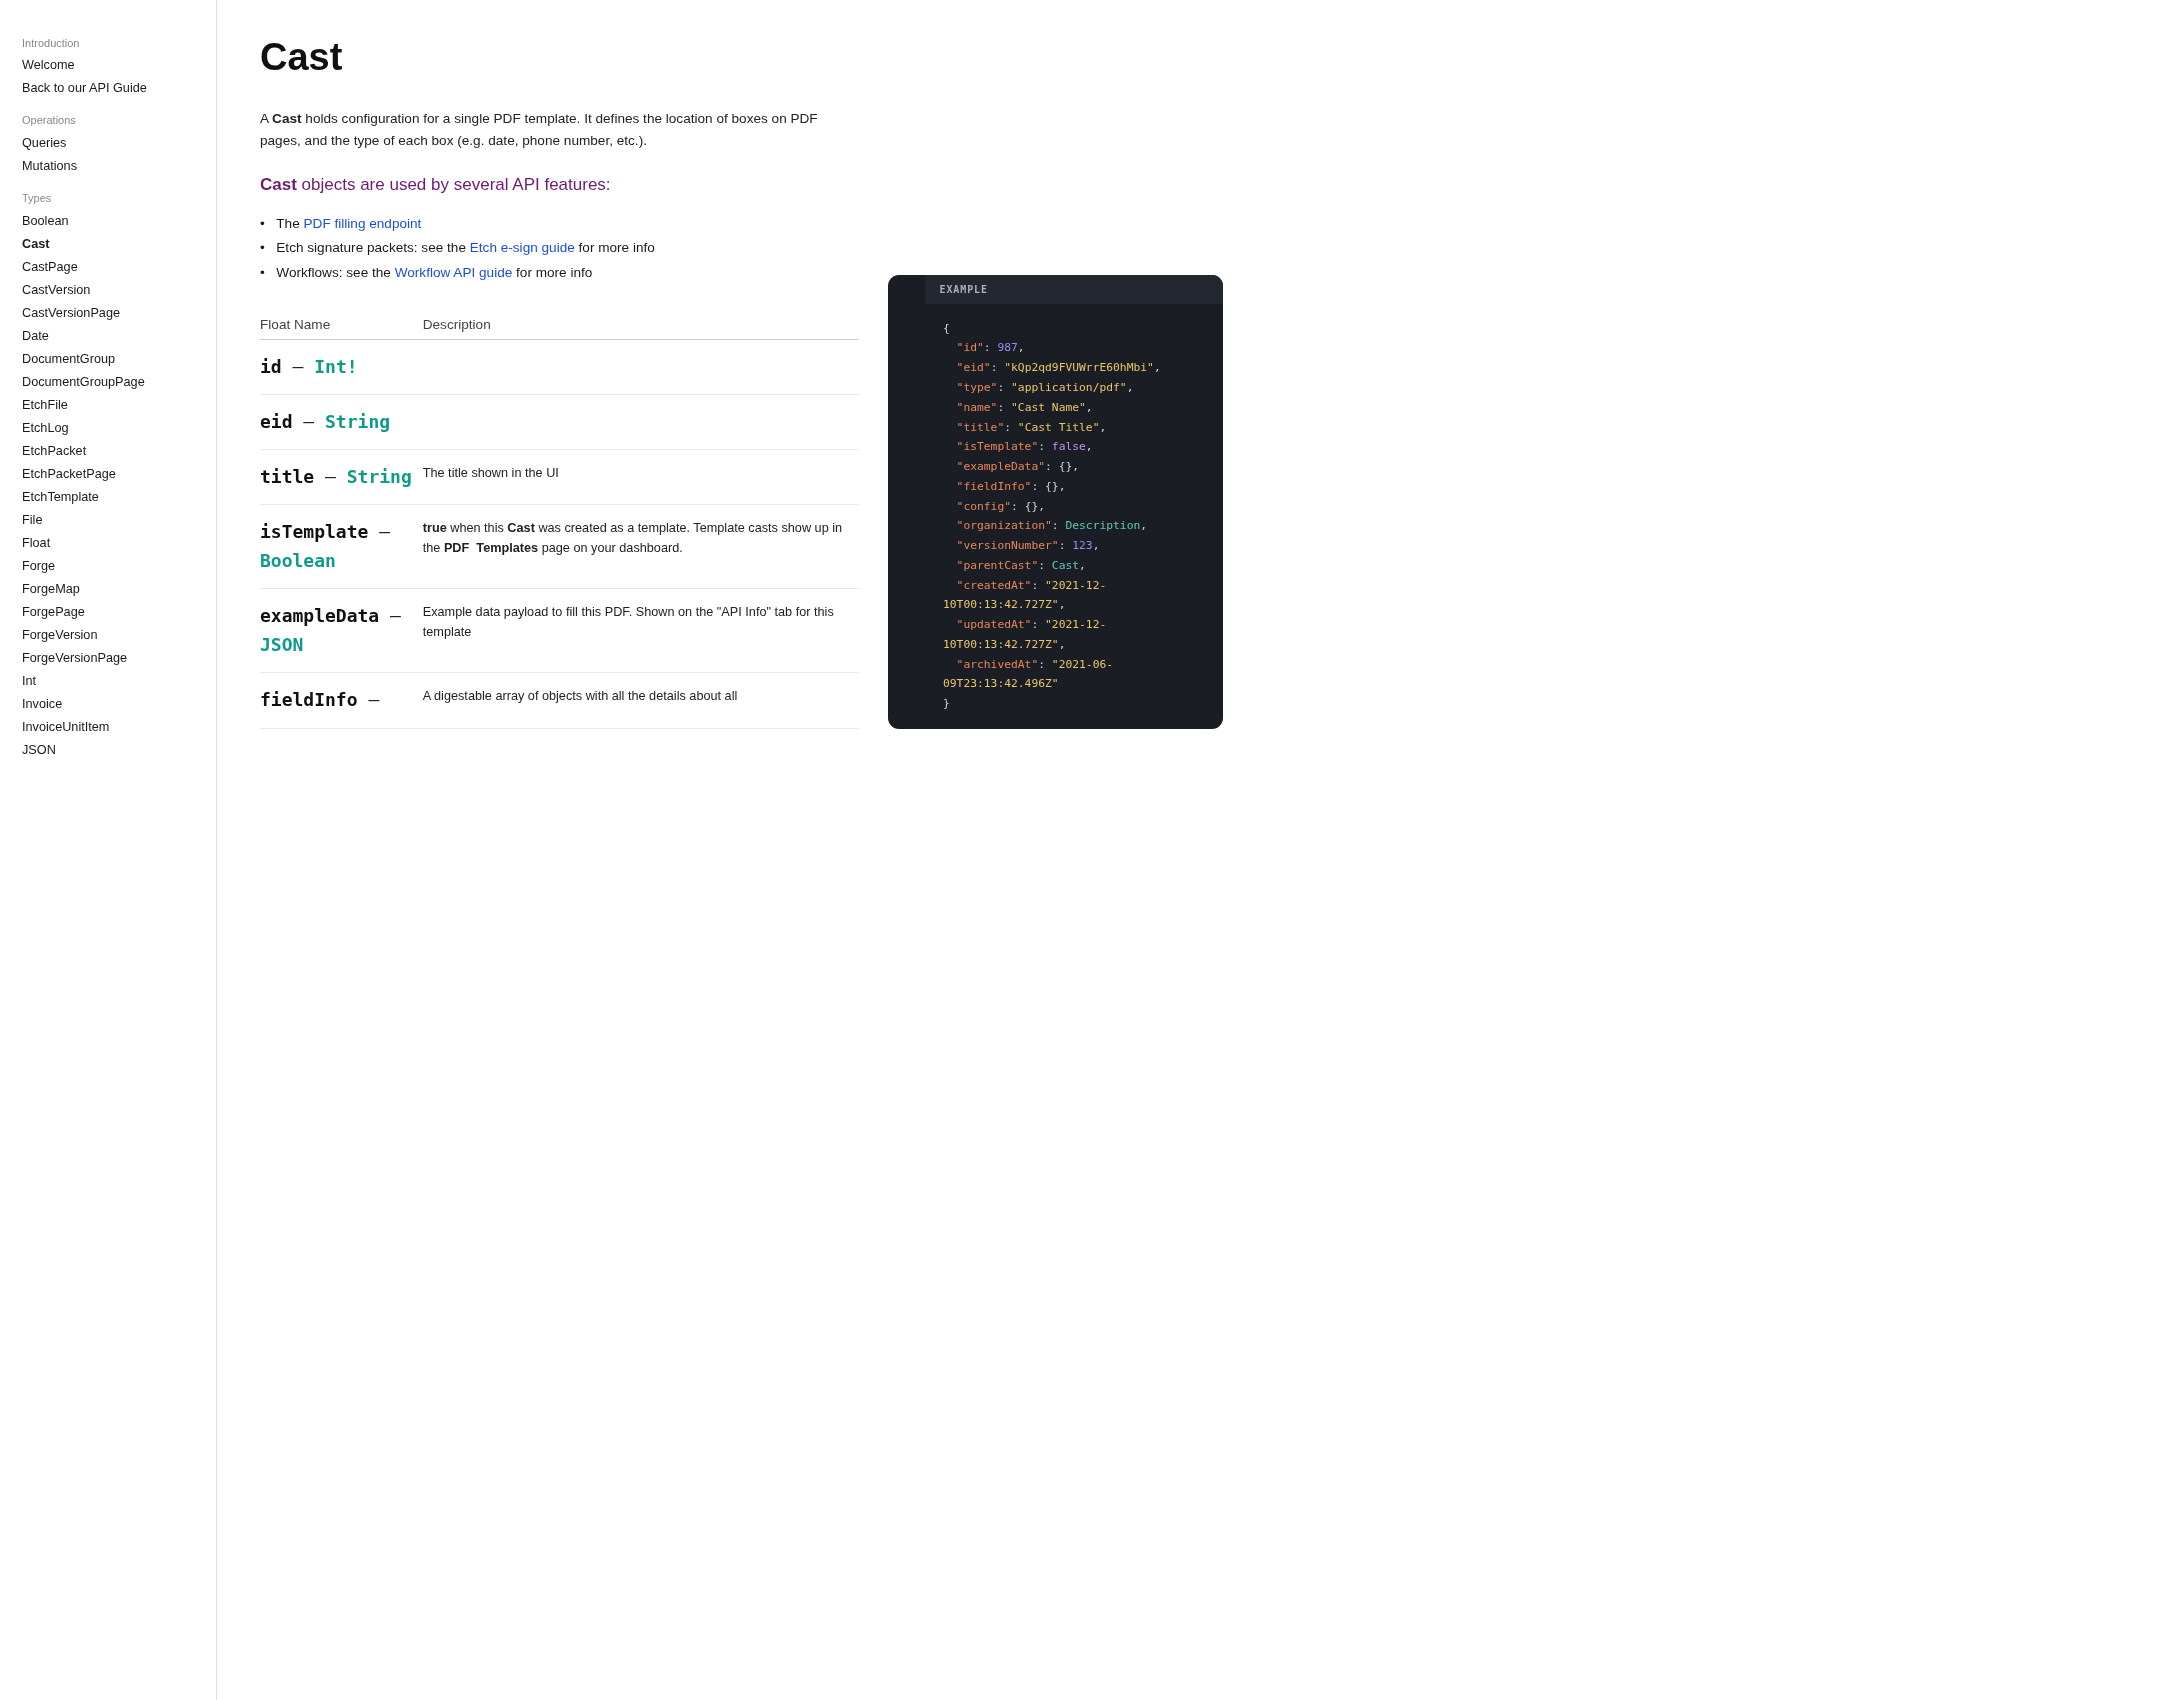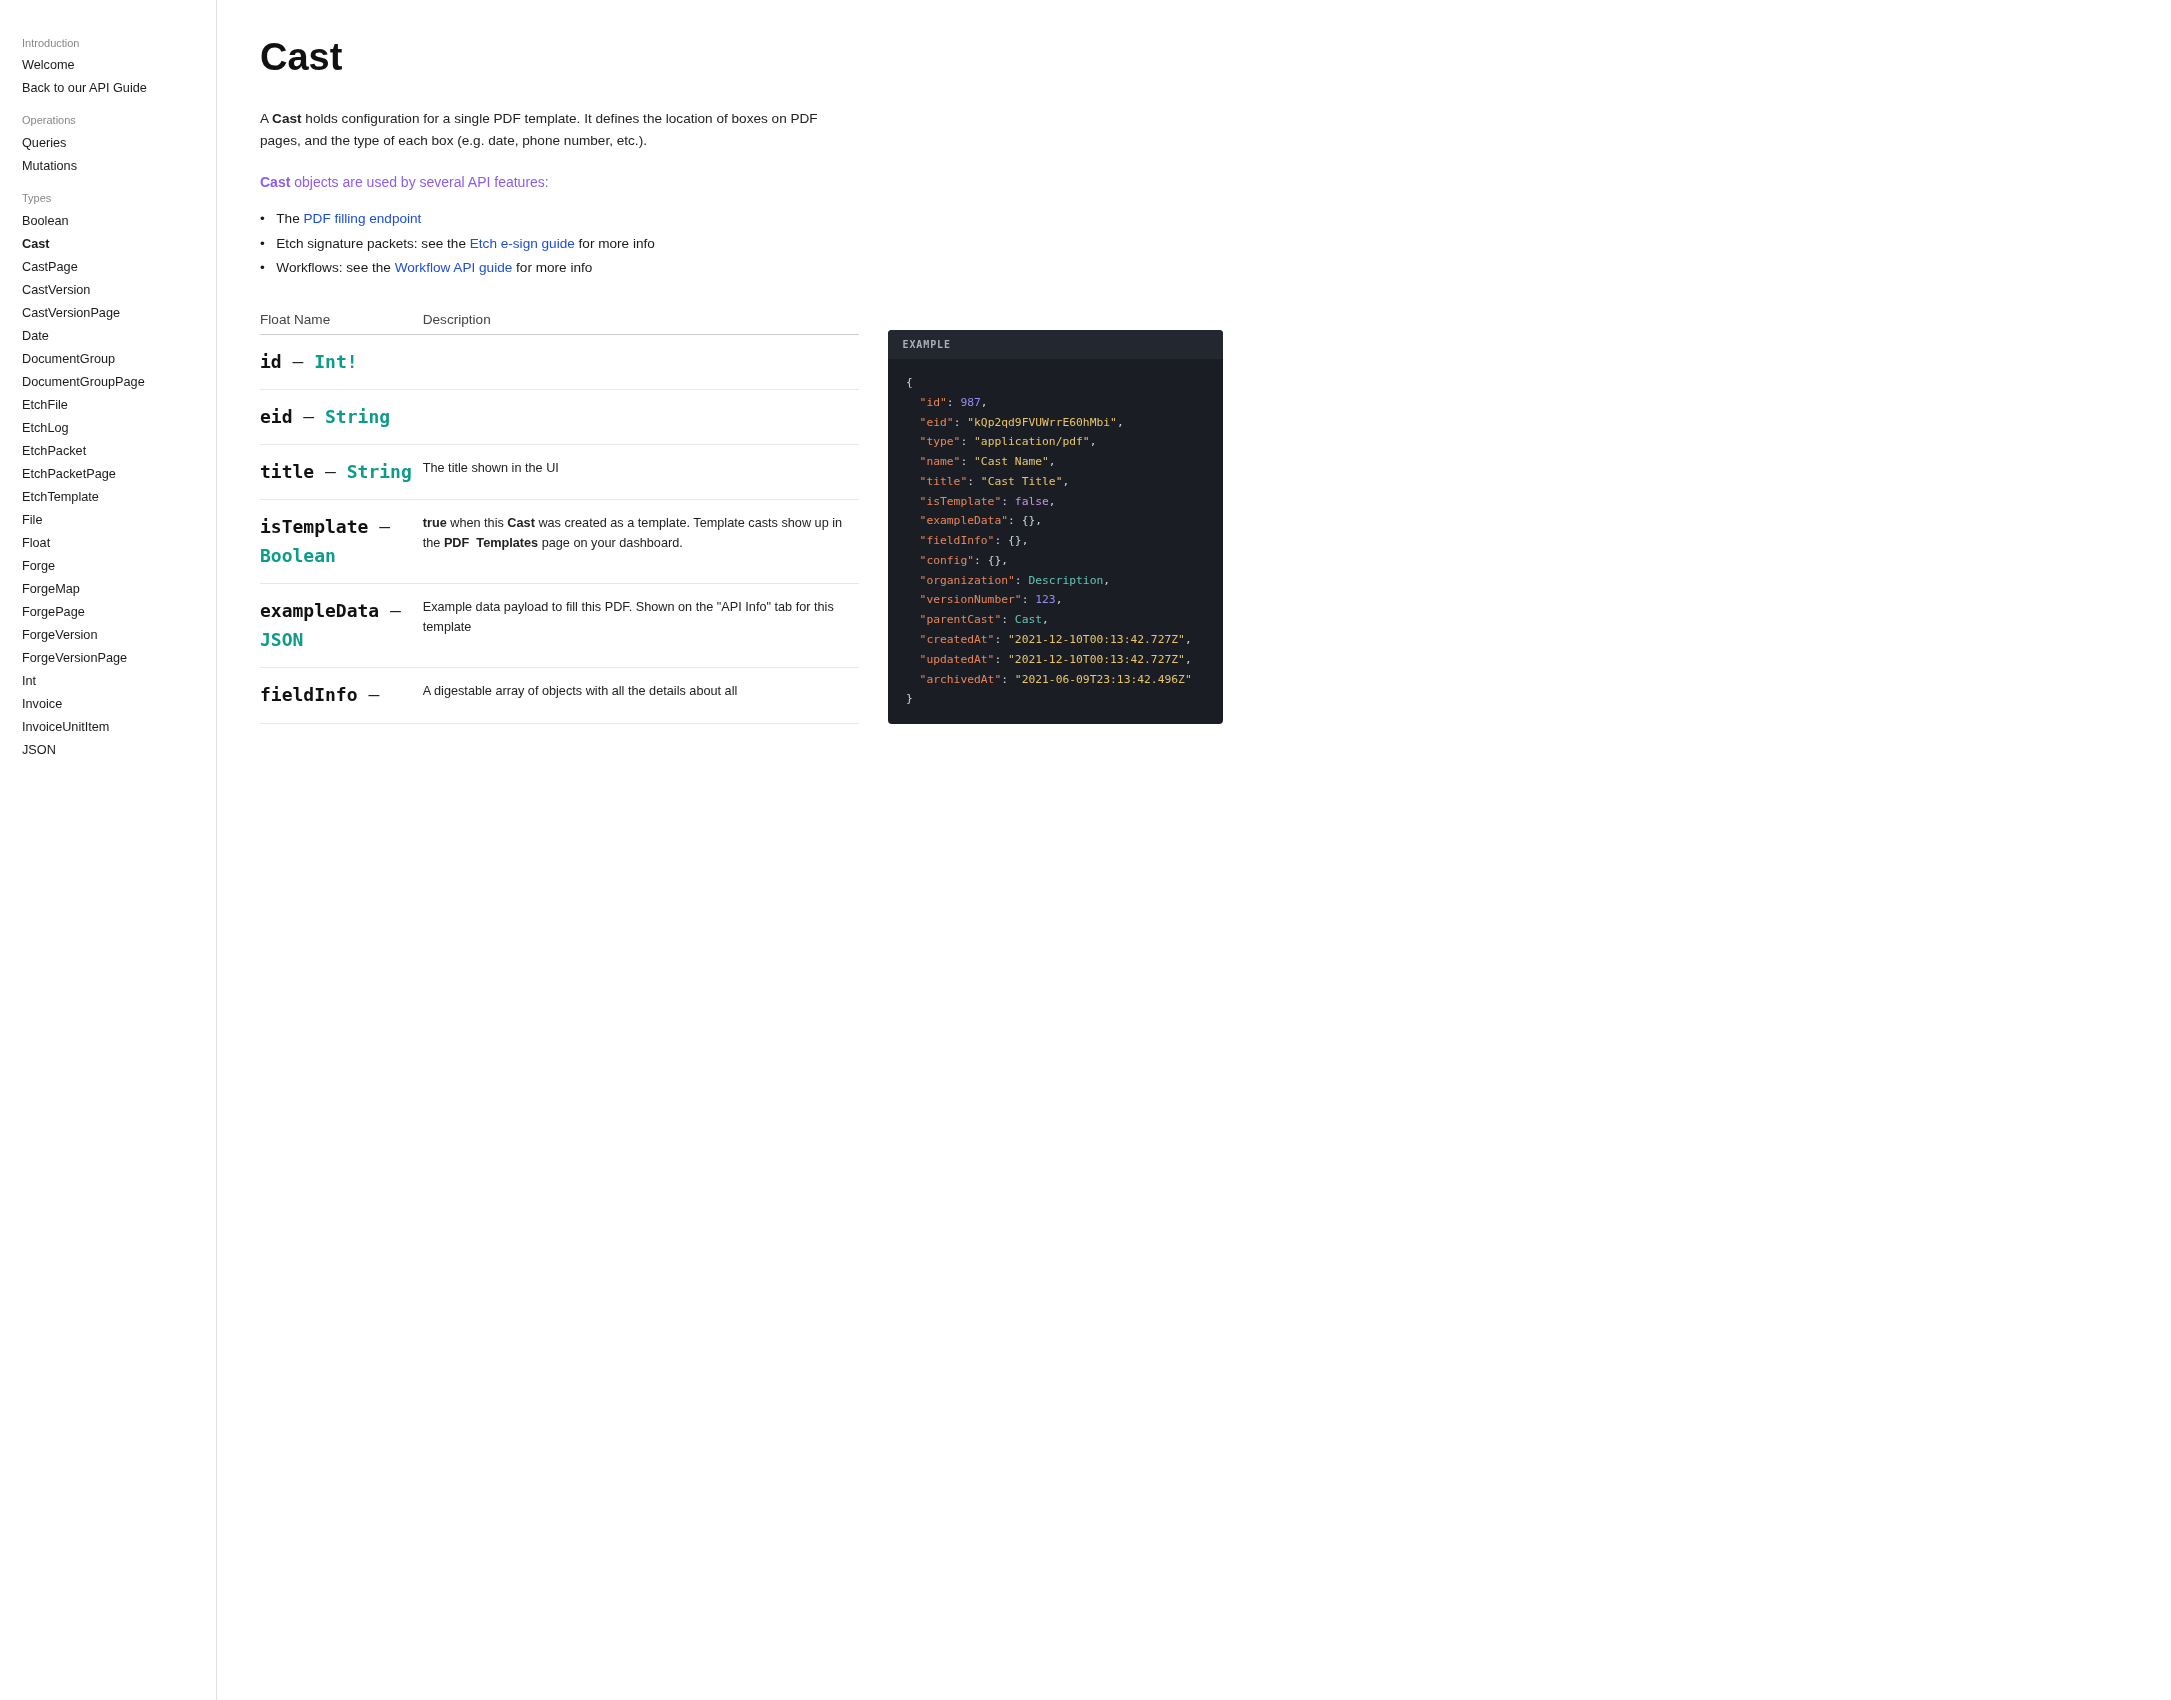--- a/index.html
+++ b/index.html
@@ -60,24 +60,24 @@
 
     .intro-text {
       font-size: 13.6px;
       line-height: 1.65;
       margin-bottom: 18px;
       color: #222;
     }
     .intro-text b { font-weight: 700; }
 
     .intro-text2 {
-      font-size: 14px;
+      font-size: 17px;
       line-height: 1.65;
       margin-bottom: 12.7px;
-      color: #8b5cf6;
+      color: #701a75;
     }
     .intro-text2 b { font-weight: 700; }
 
     .bullet-list {
       list-style: none;
       margin: 0 0 25px 0;
       padding: 0;
     }
     .bullet-list li {
       font-size: 13.6px;
@@ -131,25 +131,26 @@
     .field-name { font-weight: 700; color: #111; }
     .field-type { font-weight: 700; color: #0d9c8a; }
     .field-desc b { font-weight: 700; }
 
     
     .example-panel {
       width: 335px;
       min-width: 289px;
       background: #1a1e24;
       color: #cdd3de;
-      border-radius: 4px;
+      border-radius: 11px;
       overflow: hidden;
       font-family: monospace;
       font-size: 11.3px;
       flex-shrink: 0;
+      padding-left: 37px;
     }
     .example-header {
       background: #232830;
       padding: 9px 14.5px;
       font-size: 10px;
       font-weight: 700;
       letter-spacing: 0.9px;
       color: #aab0bc;
       text-transform: uppercase;
     }

